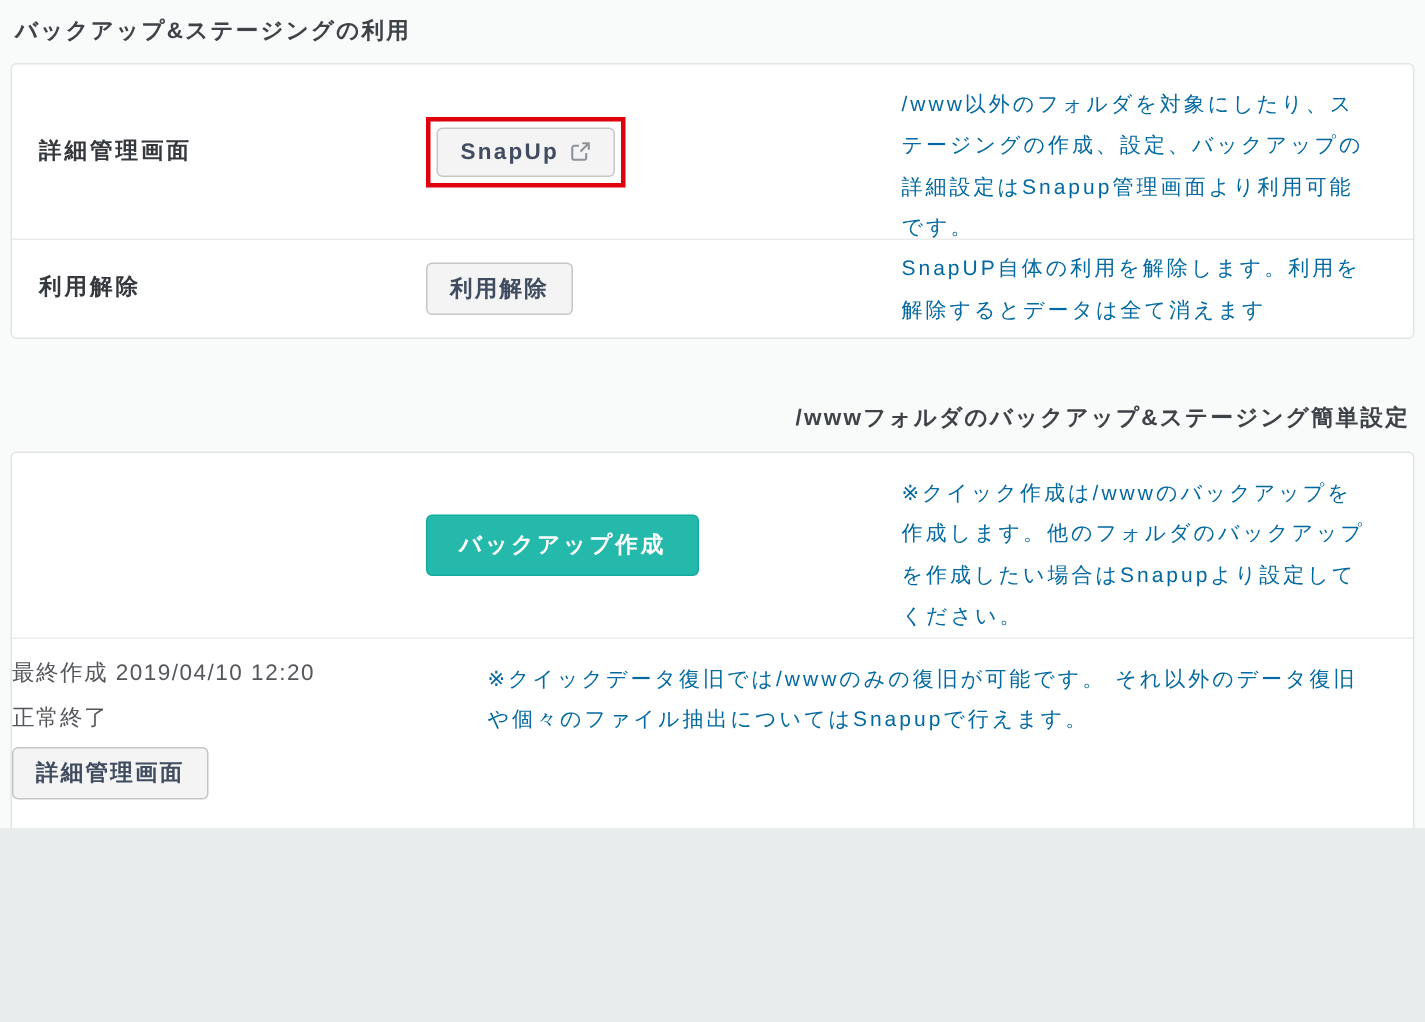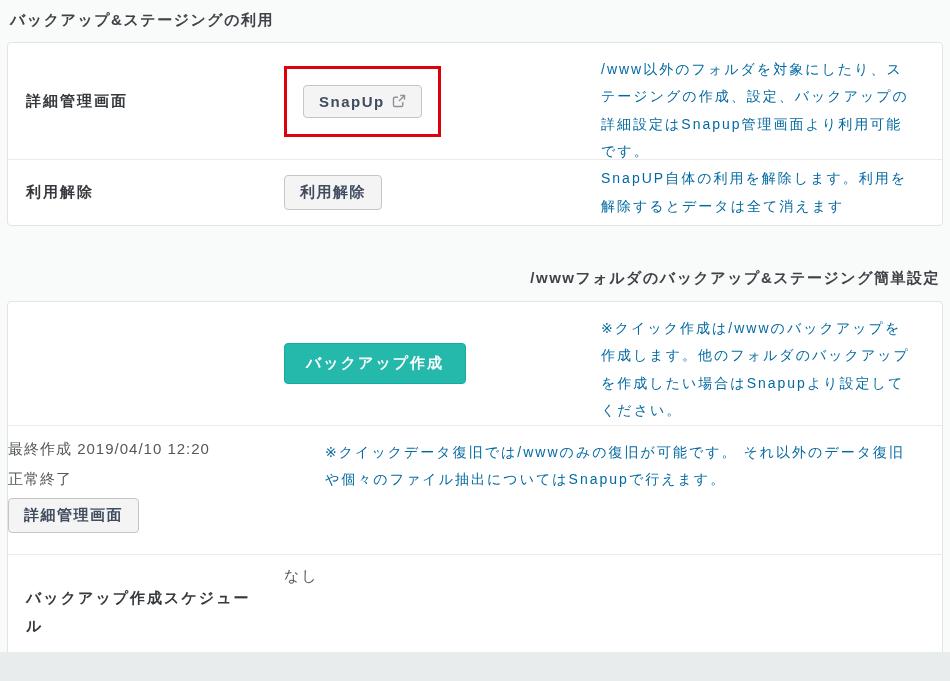--- a/index.html
+++ b/index.html
@@ -8,21 +8,21 @@
   }
   *{box-sizing:border-box;}
   html,body{margin:0;padding:0;}
   body{
     width:950px;height:681px;
     background:#e8ecec;
     font-family:"Liberation Sans","DejaVu Sans",sans-serif;
     overflow:hidden;
   }
   .page{
-    width:950px;height:652px;
+    width:950px;height:552px;
     background:#f9fafa;
     overflow:hidden;
   }
   .section-title{
     margin:0 10px;
     padding:11px 0 12px 0;
     font-size:15px;
     font-weight:bold;
     color:#3e4348;
     letter-spacing:1.5px;
@@ -114,21 +114,21 @@
     font-family:inherit;
     font-size:15px;
     font-weight:bold;
     color:#ffffff;
     letter-spacing:2px;
     cursor:pointer;
   }
   .highlight-box{
     display:inline-block;
     border:3px solid var(--highlight);
-    padding:16px;
+    padding:4px;
     line-height:0;
   }
   .meta{
     margin:0 16px 9px 0;
     font-size:15px;
     color:#54575b;
     letter-spacing:1px;
     line-height:1.4;
   }
   .icon-ext{display:inline-block;line-height:0;}

